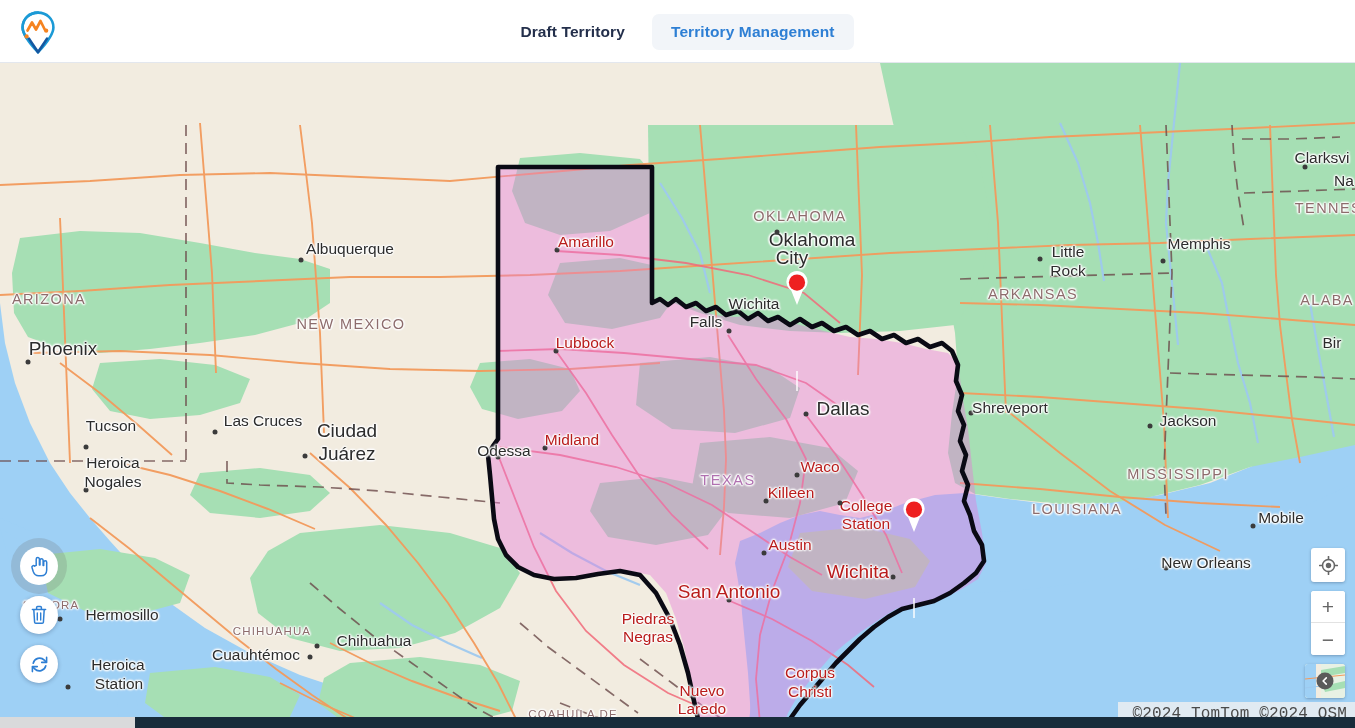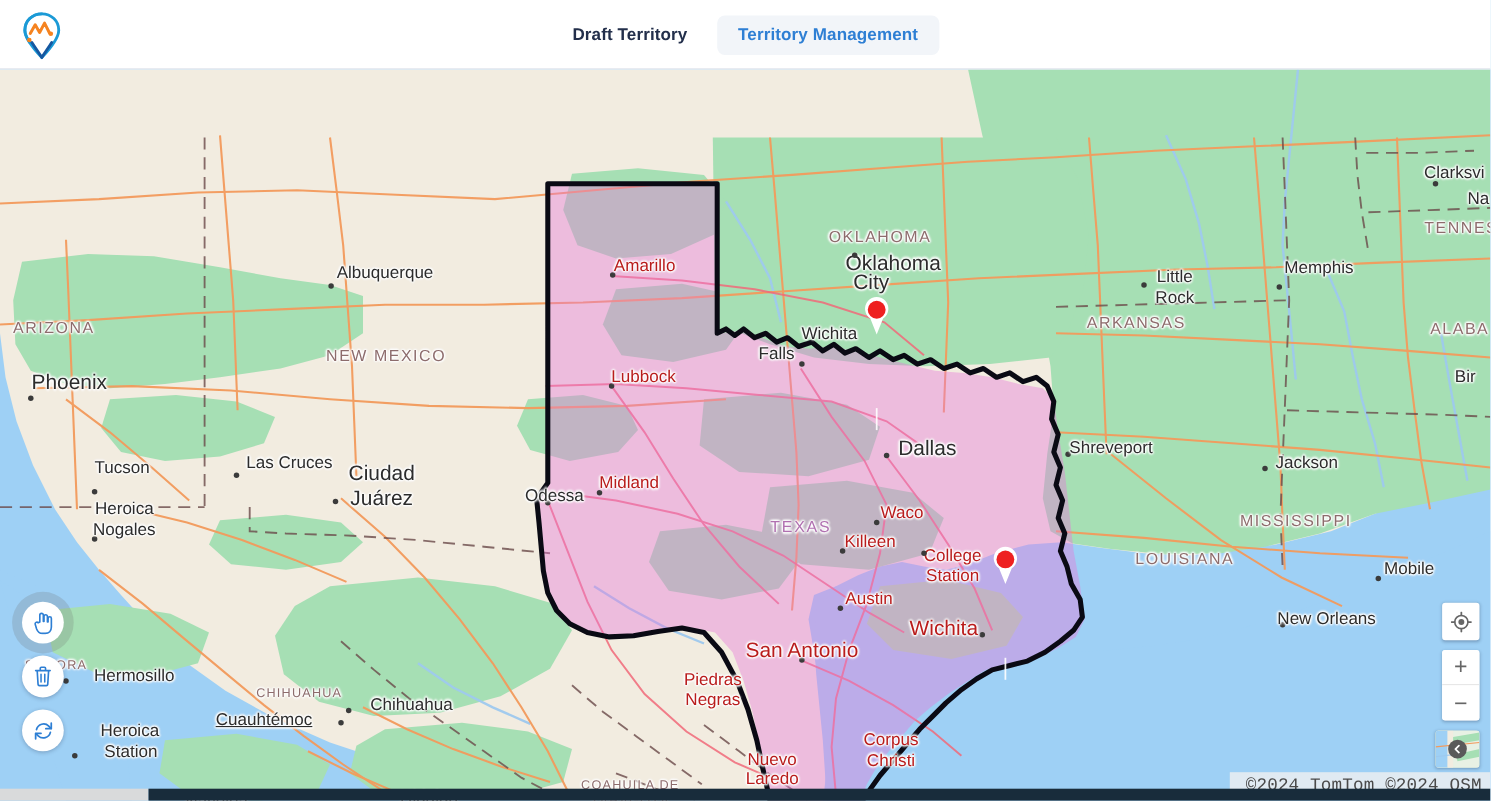--- a/index.html
+++ b/index.html
@@ -385,21 +385,21 @@
         <div class="citydot" style="left: 215px; top: 369px;"></div>
         <div class="mlabel city" style="left: 263px; top: 358px;">Las Cruces</div>
         <div class="citydot" style="left: 301px; top: 197px;"></div>
         <div class="mlabel city" style="left: 350px; top: 186px;">Albuquerque</div>
         <div class="mlabel city big" style="left: 347px; top: 368px;">Ciudad</div>
         <div class="citydot" style="left: 305px; top: 393px;"></div>
         <div class="mlabel city big" style="left: 347px; top: 391px;">Juárez</div>
         <div class="citydot" style="left: 317px; top: 583px;"></div>
         <div class="mlabel city" style="left: 374px; top: 578px;">Chihuahua</div>
         <div class="citydot" style="left: 310px; top: 594px;"></div>
-        <div class="mlabel city" style="left: 240px; top: 592px; text-decoration: underline;">Cuauhtémoc</div>
+        <div class="mlabel city" style="left: 256px; top: 592px;">Cuauhtémoc</div>
         <div class="mlabel city" style="left: 390px; top: 663px;">Hidalgo</div>
         <div class="citydot" style="left: 356px; top: 660px;"></div>
         <div class="citydot" style="left: 557px; top: 187px;"></div>
         <div class="mlabel city pink" style="left: 586px; top: 179px;">Amarillo</div>
         <div class="citydot" style="left: 556px; top: 288px;"></div>
         <div class="mlabel city pink" style="left: 585px; top: 280px;">Lubbock</div>
         <div class="citydot" style="left: 545px; top: 385px;"></div>
         <div class="mlabel city pink" style="left: 572px; top: 377px;">Midland</div>
         <div class="citydot" style="left: 498px; top: 394px;"></div>
         <div class="mlabel city" style="left: 504px; top: 388px;">Odessa</div>

